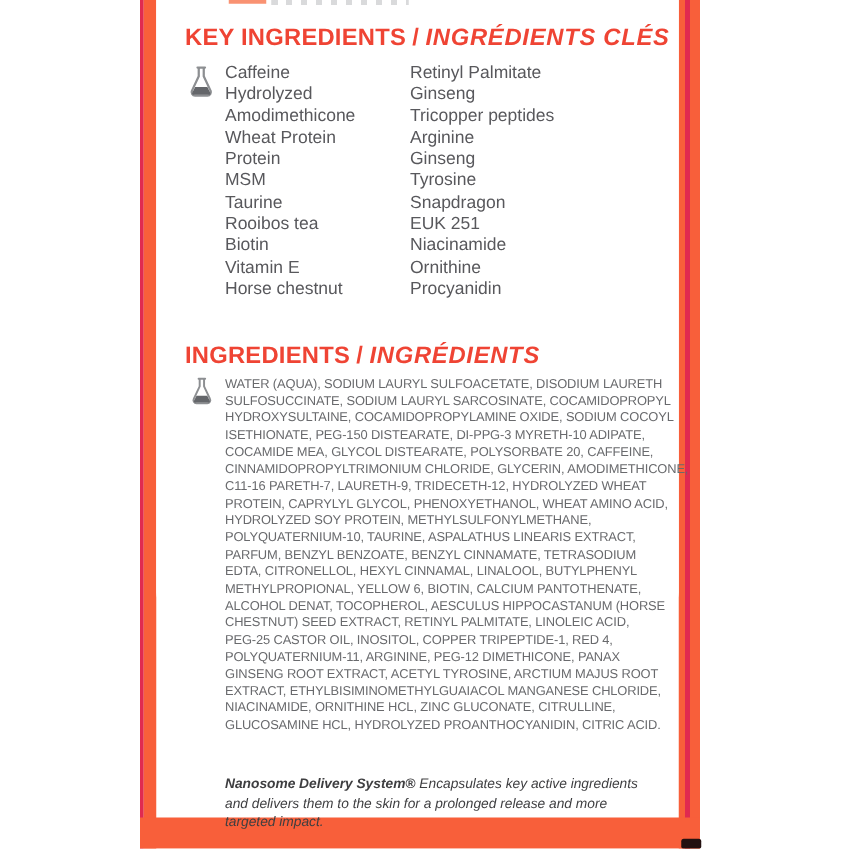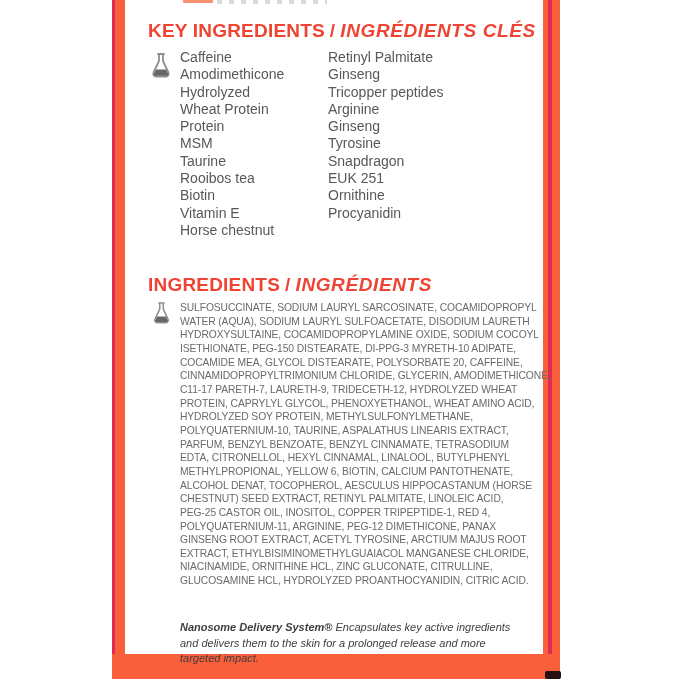--- a/index.html
+++ b/index.html
@@ -67,63 +67,64 @@
 
     <div class="flask flask1">
       <svg width="24" height="27" viewBox="0 0 24 27" aria-hidden="true">
         <path d="M9 2 h6 M10 2.5 v6.5 L4.6 20.5 c-.9 1.8 .4 4 2.4 4 h10 c2 0 3.3 -2.2 2.4 -4 L14 9 V2.5" fill="none" stroke="#8d8f92" stroke-width="1.8" stroke-linecap="round"></path>
         <path d="M7.1 17.5 h9.8 l2.3 4.6 c.4 .8 -.2 1.7 -1.1 1.7 H5.9 c-.9 0 -1.5 -.9 -1.1 -1.7 z" fill="#64666a"></path>
       </svg>
     </div>
 
     <div class="keycol keycol1">
         <div class="keyline">Caffeine</div>
+        <div class="keyline">Hydrolyzed</div>
         <div class="keyline">Amodimethicone</div>
-        <div class="keyline">Hydrolyzed</div>
         <div class="keyline">Wheat Protein</div>
         <div class="keyline">Protein</div>
         <div class="keyline">MSM</div>
         <div class="keyline">Taurine</div>
         <div class="keyline">Rooibos tea</div>
         <div class="keyline">Biotin</div>
         <div class="keyline">Vitamin E</div>
         <div class="keyline">Horse chestnut</div>
       </div>
     <div class="keycol keycol2">
         <div class="keyline">Retinyl Palmitate</div>
         <div class="keyline">Ginseng</div>
         <div class="keyline">Tricopper peptides</div>
         <div class="keyline">Arginine</div>
         <div class="keyline">Ginseng</div>
         <div class="keyline">Tyrosine</div>
         <div class="keyline">Snapdragon</div>
         <div class="keyline">EUK 251</div>
+        <div class="keyline">Niacinamide</div>
         <div class="keyline">Ornithine</div>
         <div class="keyline">Procyanidin</div>
       </div>
 
     <div class="hdr hdr2">
       <span class="en">INGREDIENTS</span><span class="sep">/</span><span class="fr">INGRÉDIENTS</span>
     </div>
 
     <div class="flask flask2">
       <svg width="21" height="24" viewBox="0 0 24 27" aria-hidden="true">
         <path d="M9 2 h6 M10 2.5 v6.5 L4.6 20.5 c-.9 1.8 .4 4 2.4 4 h10 c2 0 3.3 -2.2 2.4 -4 L14 9 V2.5" fill="none" stroke="#8d8f92" stroke-width="1.8" stroke-linecap="round"></path>
         <path d="M7.1 17.5 h9.8 l2.3 4.6 c.4 .8 -.2 1.7 -1.1 1.7 H5.9 c-.9 0 -1.5 -.9 -1.1 -1.7 z" fill="#64666a"></path>
       </svg>
     </div>
 
     <div class="fineprint">
+        <div class="fineline">WATER (AQUA), SODIUM LAURYL SULFOACETATE, DISODIUM LAURETH</div>
         <div class="fineline">SULFOSUCCINATE, SODIUM LAURYL SARCOSINATE, COCAMIDOPROPYL</div>
-        <div class="fineline">WATER (AQUA), SODIUM LAURYL SULFOACETATE, DISODIUM LAURETH</div>
         <div class="fineline">HYDROXYSULTAINE, COCAMIDOPROPYLAMINE OXIDE, SODIUM COCOYL</div>
         <div class="fineline">ISETHIONATE, PEG-150 DISTEARATE, DI-PPG-3 MYRETH-10 ADIPATE,</div>
         <div class="fineline">COCAMIDE MEA, GLYCOL DISTEARATE, POLYSORBATE 20, CAFFEINE,</div>
         <div class="fineline">CINNAMIDOPROPYLTRIMONIUM CHLORIDE, GLYCERIN, AMODIMETHICONE,</div>
-        <div class="fineline">C11-17 PARETH-7, LAURETH-9, TRIDECETH-12, HYDROLYZED WHEAT</div>
+        <div class="fineline">C11-16 PARETH-7, LAURETH-9, TRIDECETH-12, HYDROLYZED WHEAT</div>
         <div class="fineline">PROTEIN, CAPRYLYL GLYCOL, PHENOXYETHANOL, WHEAT AMINO ACID,</div>
         <div class="fineline">HYDROLYZED SOY PROTEIN, METHYLSULFONYLMETHANE,</div>
         <div class="fineline">POLYQUATERNIUM-10, TAURINE, ASPALATHUS LINEARIS EXTRACT,</div>
         <div class="fineline">PARFUM, BENZYL BENZOATE, BENZYL CINNAMATE, TETRASODIUM</div>
         <div class="fineline">EDTA, CITRONELLOL, HEXYL CINNAMAL, LINALOOL, BUTYLPHENYL</div>
         <div class="fineline">METHYLPROPIONAL, YELLOW 6, BIOTIN, CALCIUM PANTOTHENATE,</div>
         <div class="fineline">ALCOHOL DENAT, TOCOPHEROL, AESCULUS HIPPOCASTANUM (HORSE</div>
         <div class="fineline">CHESTNUT) SEED EXTRACT, RETINYL PALMITATE, LINOLEIC ACID,</div>
         <div class="fineline">PEG-25 CASTOR OIL, INOSITOL, COPPER TRIPEPTIDE-1, RED 4,</div>
         <div class="fineline">POLYQUATERNIUM-11, ARGININE, PEG-12 DIMETHICONE, PANAX</div>

